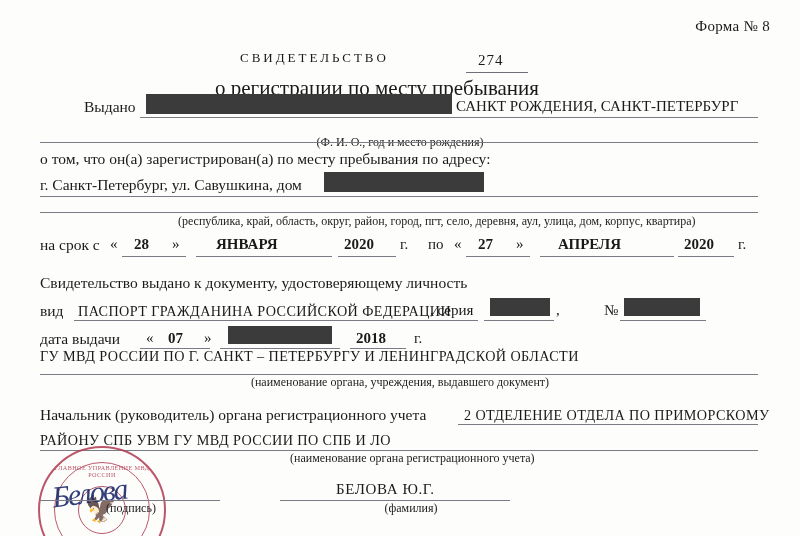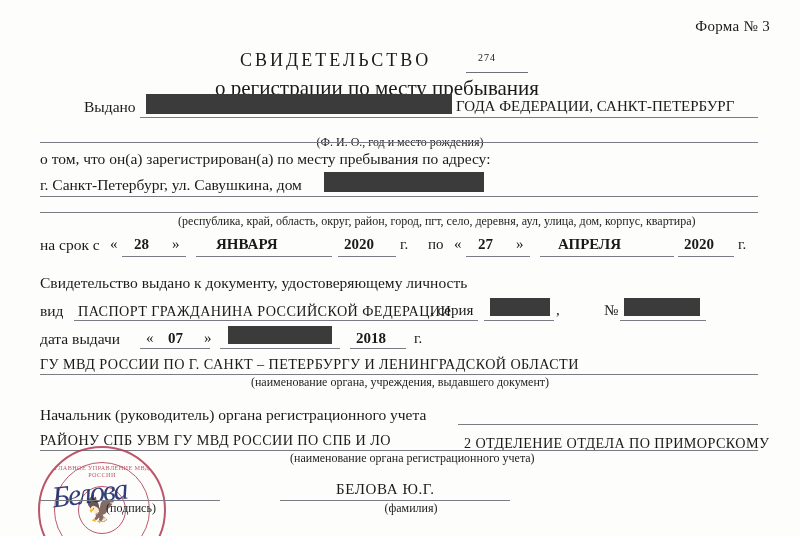--- a/index.html
+++ b/index.html
@@ -25,29 +25,29 @@
     position: absolute;
     top: 18px;
     right: 30px;
     font-size: 15px;
     letter-spacing: 0.3px;
   }
   .title {
     position: absolute;
     top: 50px;
     left: 240px;
-    font-size: 18px;
+    font-size: 13px;
     letter-spacing: 3px;
     font-weight: normal;
   }
   .cert-number {
     position: absolute;
     top: 52px;
     left: 478px;
-    font-size: 10px;
+    font-size: 15px;
     letter-spacing: 1px;
   }
   .cert-number-line {
     position: absolute;
     top: 72px;
     left: 466px;
     width: 62px;
     border-bottom: 1px solid #6f6f78;
   }
   .subtitle {
@@ -179,31 +179,31 @@
     top: 481px;
     font-size: 15px;
     letter-spacing: 0.6px;
   }
 </style>
 </head>
 <body>
 
 <div class="page">
 
-  <div class="form-no">Форма № 3</div>
+  <div class="form-no">Форма № 8</div>
 
   <div class="title">СВИДЕТЕЛЬСТВО</div>
   <div class="cert-number">274</div>
   <div class="cert-number-line"></div>
 
   <div class="subtitle">о регистрации по месту пребывания</div>
 
   <div class="row-label" style="top:98px; left:84px;text-align:right;">Выдано</div>
   <div class="redact" style="left:146px; top:94px; width:306px; height:20px;"></div>
-  <div class="value" style="top:98px; left:456px;">ГОДА ФЕДЕРАЦИИ, САНКТ-ПЕТЕРБУРГ</div>
+  <div class="value" style="top:98px; left:456px;">САНКТ РОЖДЕНИЯ, САНКТ-ПЕТЕРБУРГ</div>
   <div class="rule" style="left:140px; top:117px; width:618px;"></div>
   <div class="caption" style="top:135px; left:300px; width:200px;">(Ф. И. О., год и место рождения)</div>
   <div class="rule" style="left:40px; top:142px; width:718px;"></div>
 
   <div class="row-label" style="top:150px; left:40px;">о том, что он(а) зарегистрирован(а) по месту пребывания по адресу:</div>
 
   <div class="row-label" style="top:176px; left:40px;">г. Санкт-Петербург, ул. Савушкина, дом</div>
   <div class="redact" style="left:324px; top:172px; width:160px; height:20px;"></div>
   <div class="rule" style="left:40px; top:196px; width:718px;"></div>
   <div class="rule" style="left:40px; top:212px; width:718px;"></div>
@@ -247,26 +247,26 @@
   <div class="quote" style="top:330px; left:146px;">«</div>
   <div class="value-bold" style="top:330px; left:168px;">07</div>
   <div class="quote" style="top:330px; left:204px;">»</div>
   <div class="redact" style="left:228px; top:326px; width:104px; height:18px;"></div>
   <div class="value-bold" style="top:330px; left:356px;text-align:center;">2018</div>
   <div class="value" style="top:330px; left:414px;">г.</div>
   <div class="rule" style="left:140px; top:348px; width:70px;"></div>
   <div class="rule" style="left:220px; top:348px; width:120px;"></div>
   <div class="rule" style="left:350px; top:348px; width:56px;"></div>
 
-  <div class="smallcaps" style="top:356px; left:40px;">ГУ  МВД  РОССИИ  ПО  Г. САНКТ – ПЕТЕРБУРГУ  И  ЛЕНИНГРАДСКОЙ ОБЛАСТИ</div>
+  <div class="smallcaps" style="top:348px; left:40px;">ГУ  МВД  РОССИИ  ПО  Г. САНКТ – ПЕТЕРБУРГУ  И  ЛЕНИНГРАДСКОЙ ОБЛАСТИ</div>
   <div class="rule" style="left:40px; top:374px; width:718px;"></div>
   <div class="caption" style="top:375px; left:240px; width:320px;">(наименование органа, учреждения, выдавшего документ)</div>
 
   <div class="row-label" style="top:406px; left:40px;">Начальник (руководитель) органа регистрационного учета</div>
-  <div class="smallcaps" style="top:407px; left:464px;margin-top:28px;">2 ОТДЕЛЕНИЕ ОТДЕЛА  ПО ПРИМОРСКОМУ</div>
+  <div class="smallcaps" style="top:407px; left:464px;">2 ОТДЕЛЕНИЕ ОТДЕЛА  ПО ПРИМОРСКОМУ</div>
   <div class="rule" style="left:458px; top:424px; width:300px;"></div>
   <div class="smallcaps" style="top:432px; left:40px;">РАЙОНУ СПБ УВМ  ГУ  МВД  РОССИИ  ПО СПБ  И  ЛО</div>
   <div class="rule" style="left:40px; top:450px; width:718px;"></div>
   <div class="caption" style="top:451px; left:290px; width:220px;">(наименование органа регистрационного учета)</div>
 
   <div class="stamp">
     <div class="stamp-inner"></div>
     <div class="stamp-text-top">ГЛАВНОЕ УПРАВЛЕНИЕ МВД РОССИИ</div>
     <div class="stamp-core"></div>
     <div class="stamp-eagle">🦅</div>

